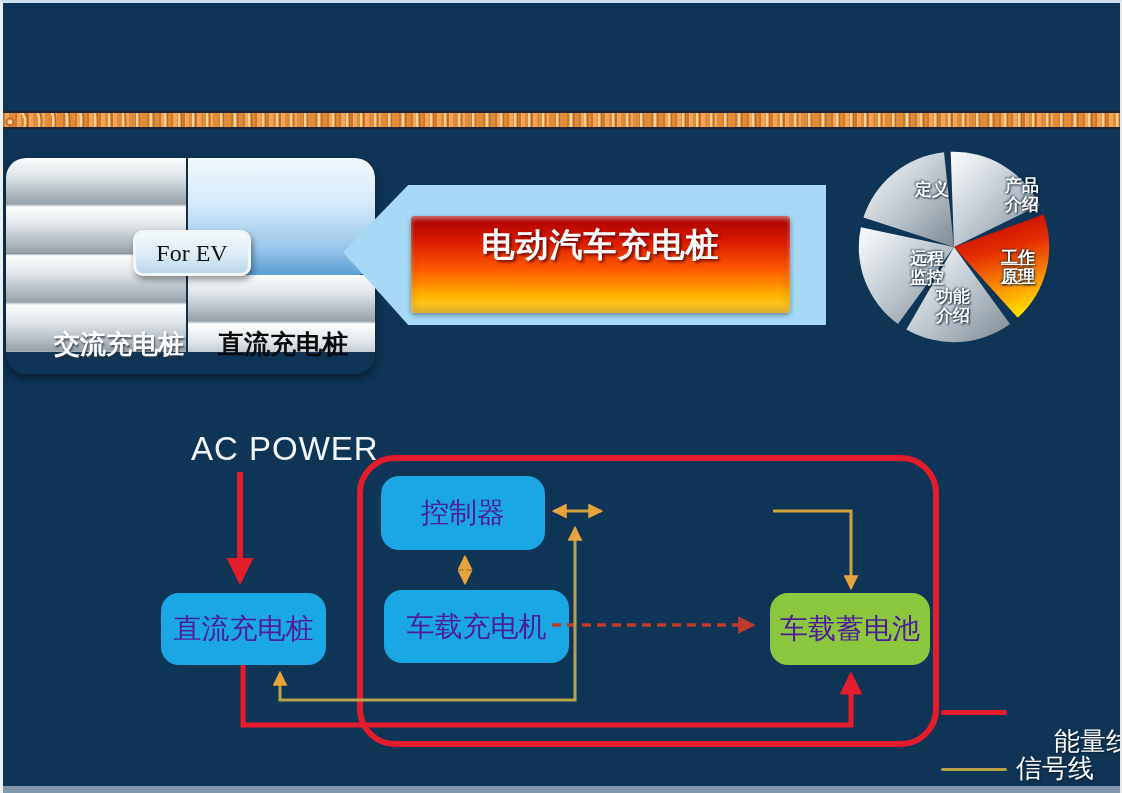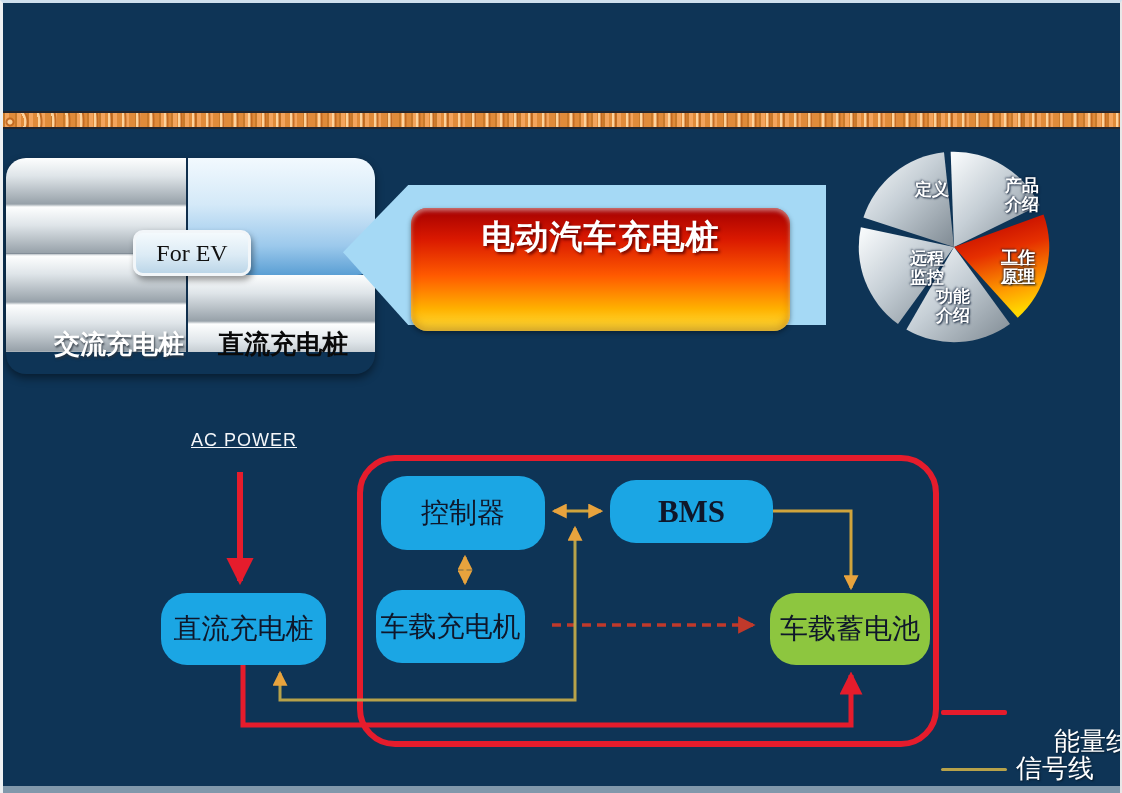--- a/index.html
+++ b/index.html
@@ -46,21 +46,21 @@
     font-family:"Liberation Serif", serif;font-size:24px;color:#111;
     box-shadow:2px 4px 6px rgba(0,0,0,.4);
   }
   
   .banner{
     position:absolute;left:340px;top:182px;width:483px;height:140px;
     background:#a5d9f5;
     clip-path:polygon(0% 48%, 13.5% 0%, 100% 0%, 100% 100%, 13.5% 100%);
   }
   .banner-pill{
-    position:absolute;left:408px;top:205px;width:379px;height:123px;border-radius:16px;
+    position:absolute;left:408px;top:213px;width:379px;height:97px;border-radius:4px;
     background:linear-gradient(180deg,#a40000 0%,#d91800 25%,#ff5a00 55%,#ffb100 82%,#ffe03c 100%);
     box-shadow:inset 0 3px 4px rgba(255,255,255,.45), inset 0 -4px 8px rgba(120,40,0,.35), 0 2px 5px rgba(0,0,0,.4);
   }
   .banner-title{
     position:absolute;left:0;top:7px;width:100%;text-align:center;
     font-size:33px;font-weight:bold;color:#ffffff;letter-spacing:1px;
     text-shadow:2px 2px 3px rgba(90,0,0,.85);
   }
   
   .pie-wrap{position:absolute;left:851px;top:144px;width:200px;height:200px;}
@@ -68,37 +68,37 @@
     position:absolute;transform:translate(-50%,-50%);
     color:#ffffff;font-weight:bold;font-size:17px;line-height:1.12;text-align:center;white-space:nowrap;
     text-shadow:1px 1px 2px rgba(8,25,50,.95), -1px -1px 2px rgba(8,25,50,.6);
   }
   
   .ev-boundary{
     position:absolute;left:354px;top:452px;width:582px;height:292px;
     border:6px solid #e51c2c;border-radius:38px;box-sizing:border-box;
   }
   .node{
-    position:absolute;border-radius:26px;display:flex;align-items:center;justify-content:center;
-    font-size:28px;color:#0f172a;font-weight:500;white-space:nowrap;
+    position:absolute;border-radius:18px;display:flex;align-items:center;justify-content:center;
+    font-size:28px;color:#4c1d95;font-weight:500;white-space:nowrap;
   }
   .node-blue{background:#1ba6e4;}
   .node-green{background:#8dc63f;text-align:right;}
   .node-controller{left:378px;top:473px;width:164px;height:74px;}
   .node-bms{left:607px;top:477px;width:163px;height:63px;font-family:"Liberation Serif",serif;font-weight:bold;font-size:31px;}
-  .node-obc{left:373px;top:587px;width:149px;height:73px;}
+  .node-obc{left:381px;top:587px;width:185px;height:73px;}
   .node-dc{left:158px;top:590px;width:165px;height:72px;}
   .node-battery{left:767px;top:590px;width:160px;height:72px;}
   .diagram-title{
     position:absolute;left:458px;top:403px;width:230px;text-align:center;
     font-size:27px;font-weight:bold;color:#ffffff;text-shadow:1px 1px 2px rgba(0,0,0,.6);
   }
   .ac-power{
     position:absolute;left:188px;top:427px;font-family:"Liberation Sans",sans-serif;
-    font-size:18px;color:#f4f7fa;letter-spacing:1px;white-space:nowrap;text-decoration:underline;
+    font-size:33px;color:#f4f7fa;letter-spacing:1px;white-space:nowrap;
   }
   .lines-svg{position:absolute;left:0;top:0;width:1122px;height:793px;pointer-events:none;}
   
   .legend-line{position:absolute;border-radius:2px;}
   .legend-line-energy{left:938px;top:707px;width:66px;height:5px;background:#e51c2c;}
   .legend-line-signal{left:938px;top:765px;width:66px;height:3px;background:#b7a24a;}
   .legend-label{position:absolute;color:#ffffff;font-size:26px;white-space:nowrap;text-shadow:1px 1px 2px rgba(0,0,0,.5);}
   .legend-label-energy{left:1013px;top:721px;margin-left:38px;}
   .legend-label-signal{left:1013px;top:748px;}
 </style>
@@ -164,21 +164,20 @@
   </div>
   <div class="pie-label" style="left:892px;top:265px;margin-left:32px;">
     <div>远程</div>
     <div>监控</div>
   </div>
 
   <div class="ac-power">AC POWER</div>
   <div class="ev-boundary"></div>
 
   <div class="node node-blue node-controller">控制器</div>
-  <div class="node node-blue node-bms">BMS</div>
   <div class="node node-blue node-obc">车载充电机</div>
   <div class="node node-blue node-dc">直流充电桩</div>
   <div class="node node-green node-battery">车载蓄电池</div>
 
   <svg class="lines-svg">
     <defs>
       <marker id="arrRed" viewBox="0 0 10 10" refX="8.5" refY="5" markerWidth="4.6" markerHeight="4.6" orient="auto-start-reverse">
         <path d="M0,0 L10,5 L0,10 Z" fill="#e51c2c"></path>
       </marker>
       <marker id="arrRedDark" viewBox="0 0 10 10" refX="8.5" refY="5" markerWidth="5" markerHeight="5" orient="auto-start-reverse">

